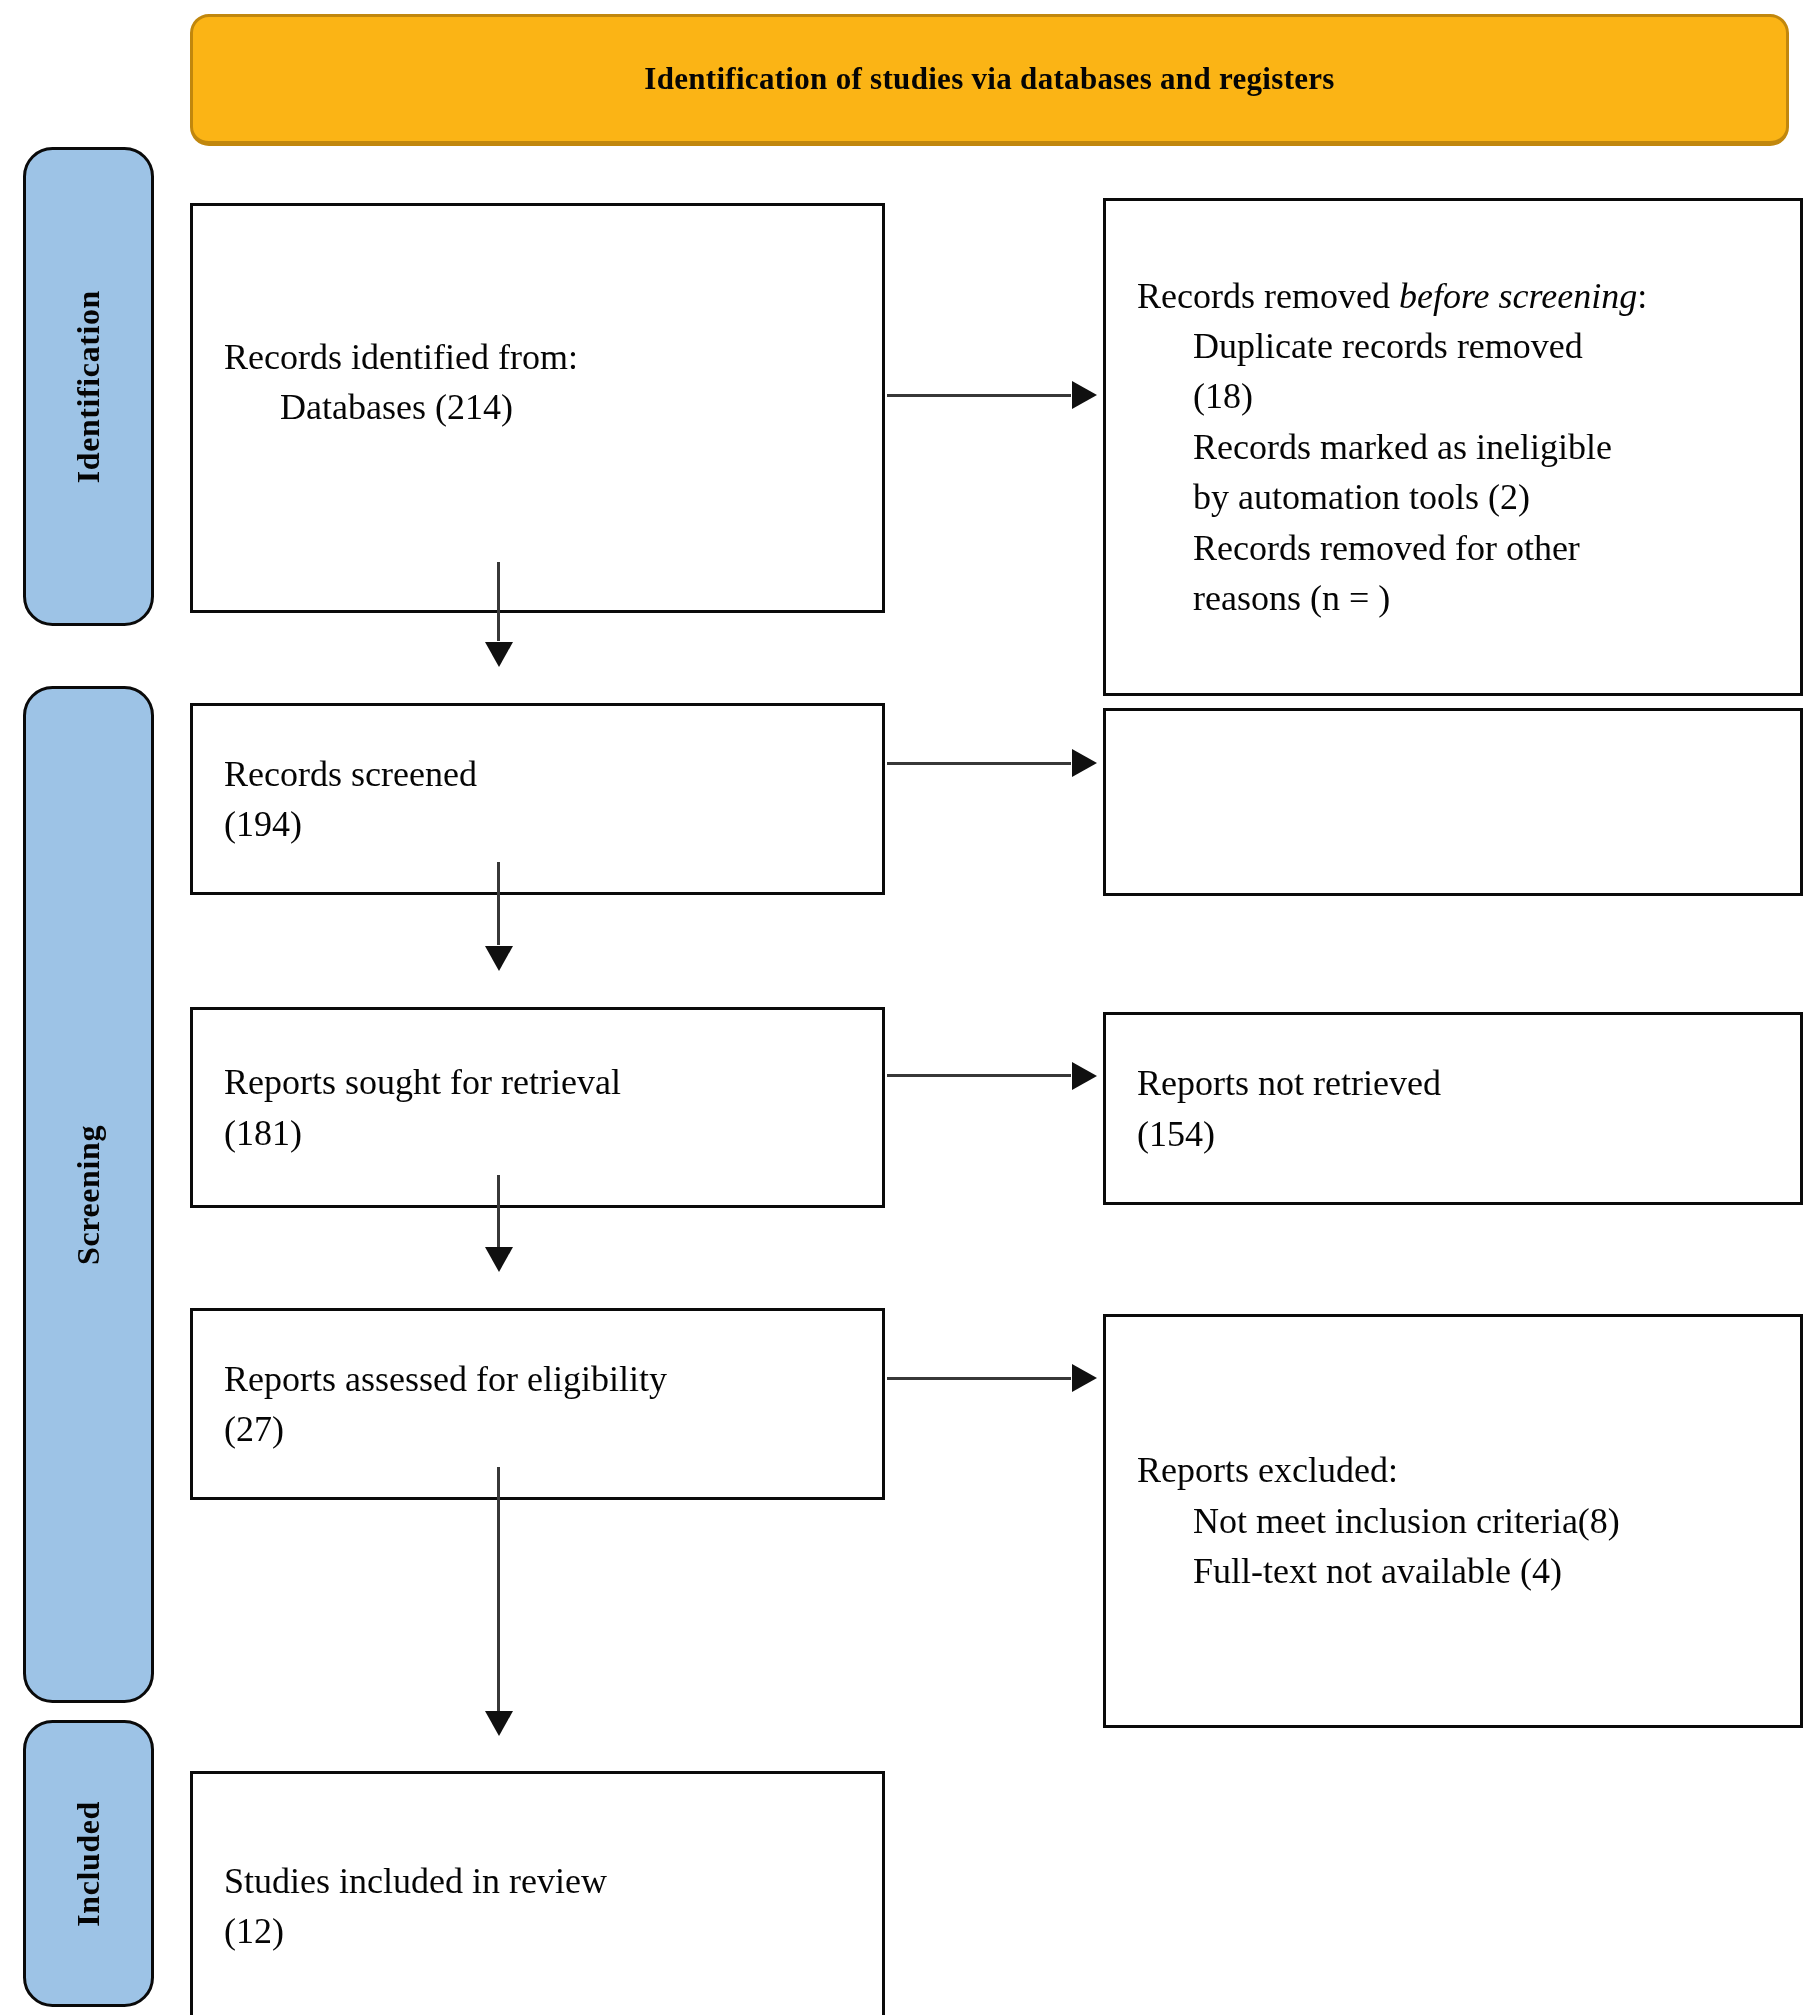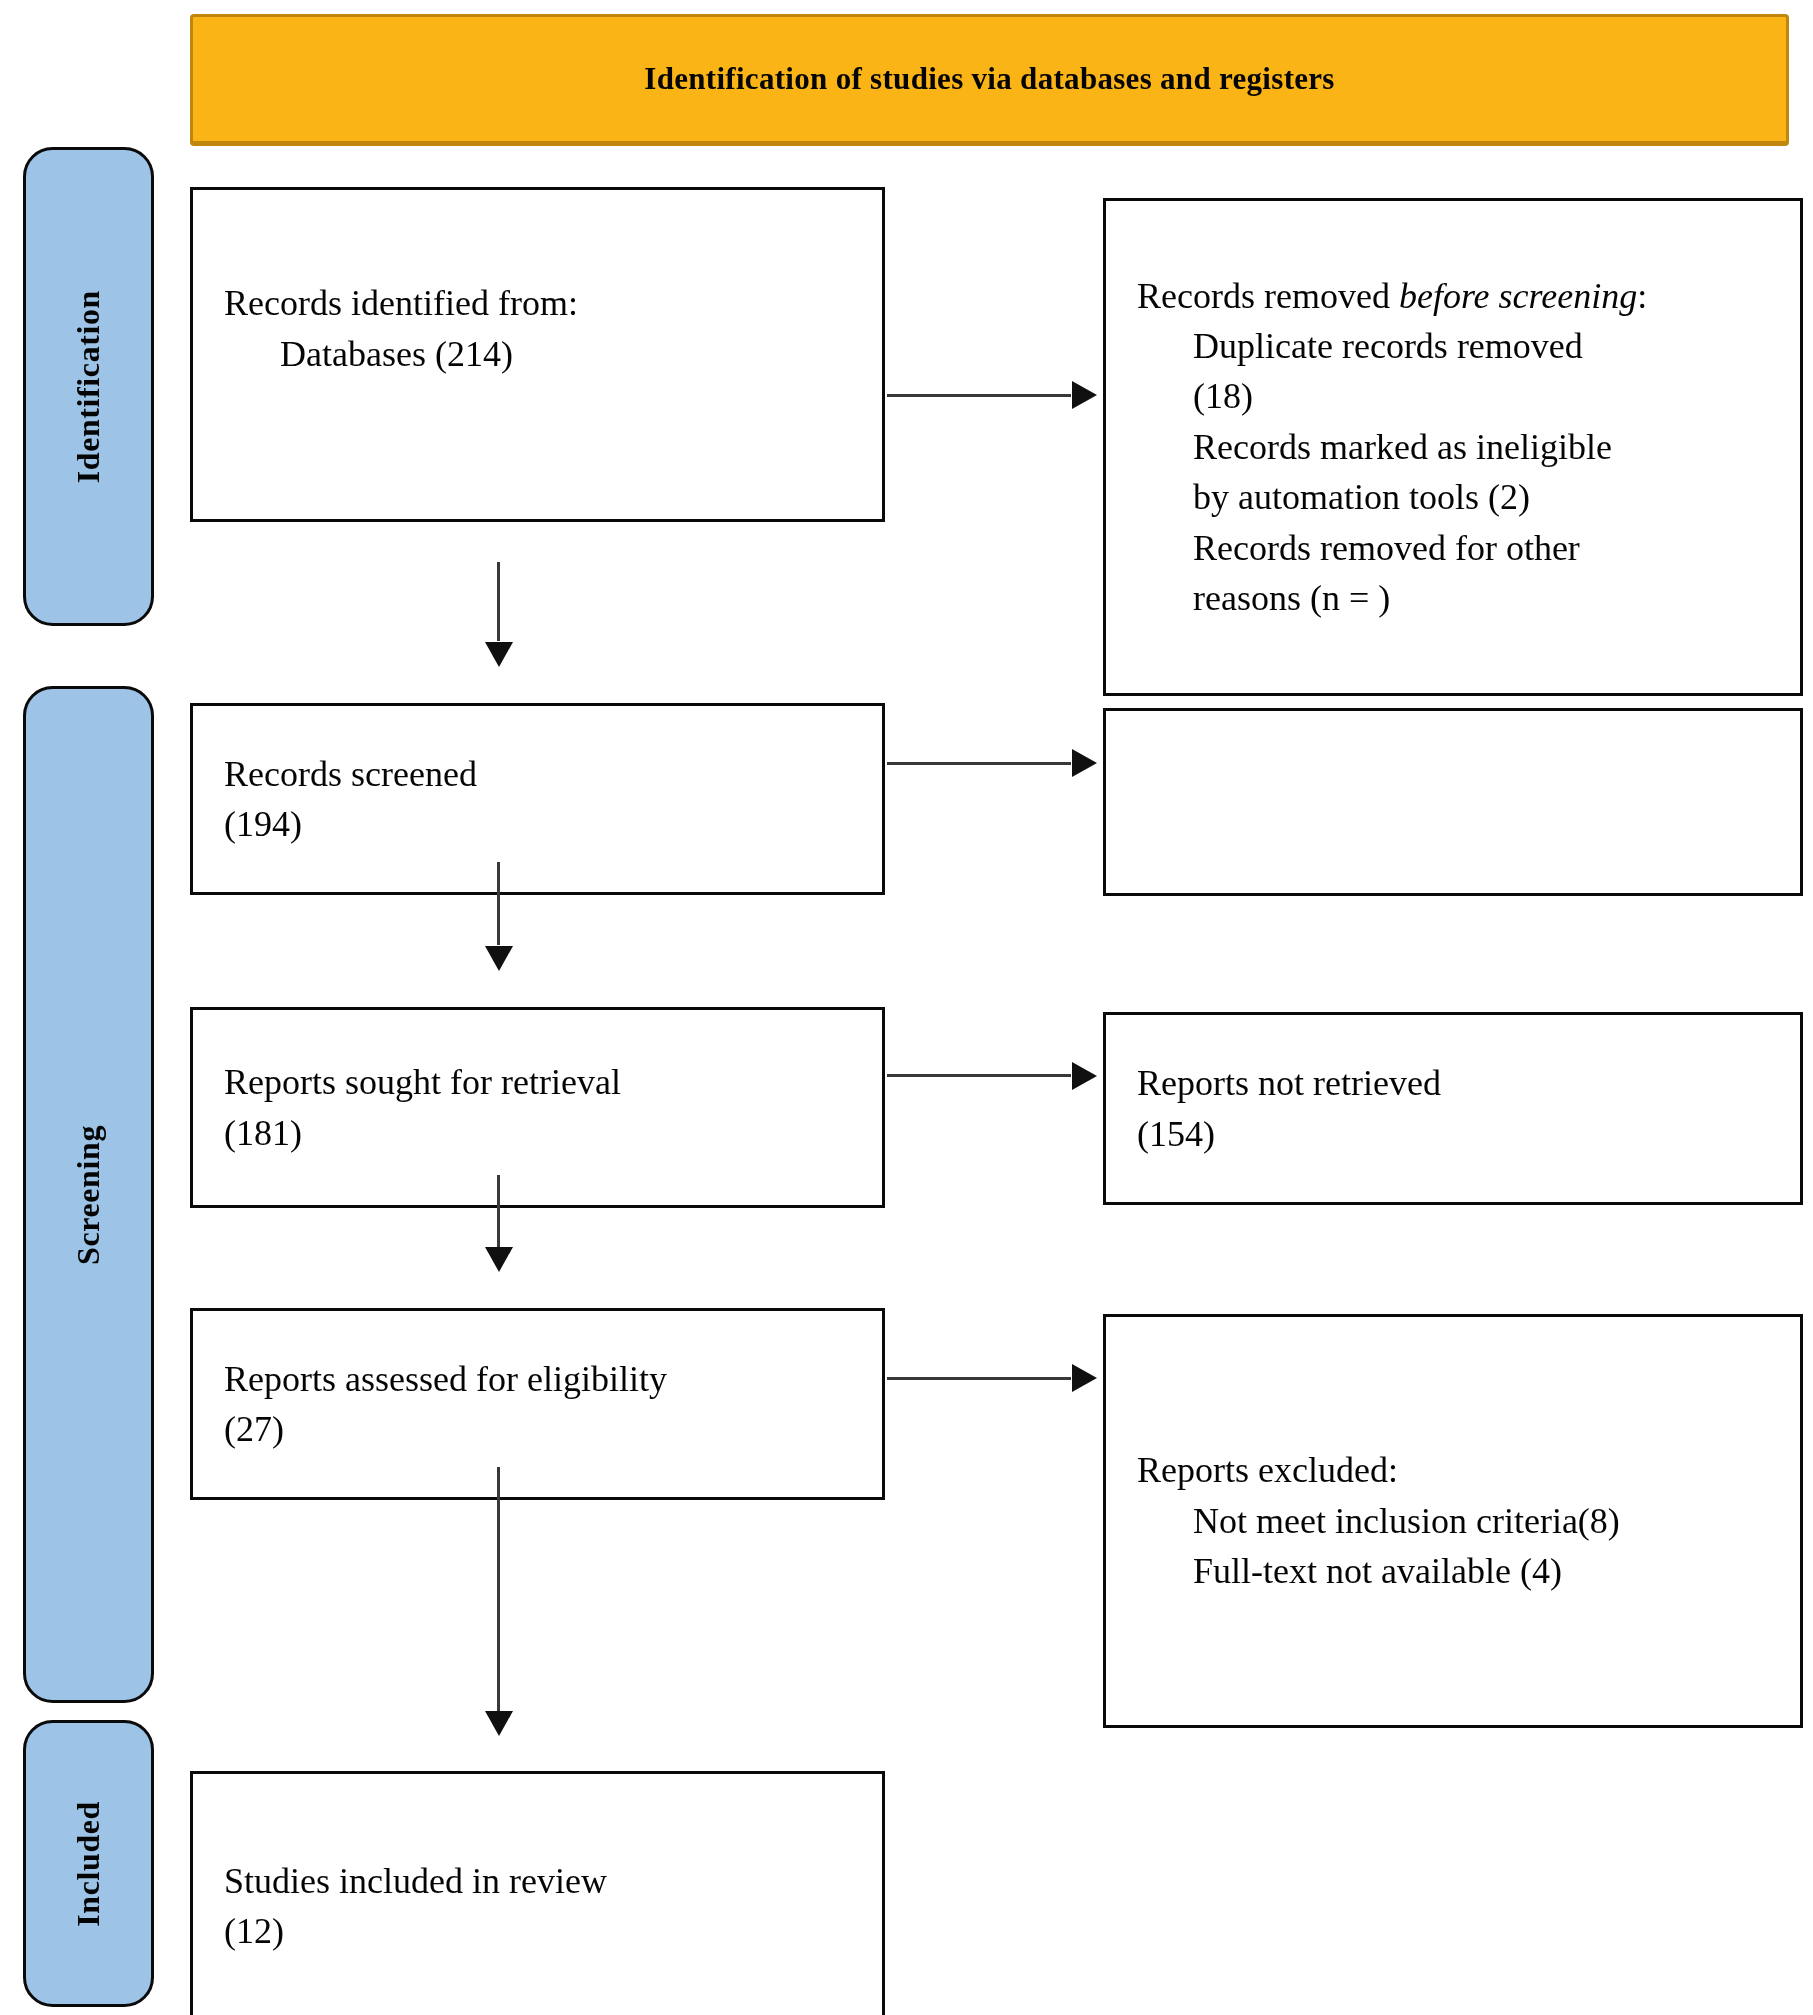--- a/index.html
+++ b/index.html
@@ -21,21 +21,21 @@
     overflow: hidden;
   }
   
   .banner {
     position: absolute;
     left: 190px; top: 14px;
     width: 1599px; height: 132px;
     background: var(--banner-fill);
     border: 3.2px solid var(--banner-border);
     border-bottom-width: 5.8px;
-    border-radius: 4px;
+    border-radius: 19px;
     box-sizing: border-box;
     display: flex; align-items: center; justify-content: center;
   }
   .banner-title {
     font-size: 31px;
     font-weight: bold;
     letter-spacing: 0.3px;
   }
   
   .stage {
@@ -69,21 +69,21 @@
     justify-content: center;
     padding: 10.2px 15.4px 10.2px 31px;
     font-size: 36px;
     line-height: 1.4;
     margin-top: 33px;
   }
   .fbox .line { white-space: nowrap; }
   .fbox .indent { margin-left: 56px; }
   .col-left  { left: 190px;  width: 695px; }
   .col-right { left: 1103px; width: 700px; }
-  .b1 { top: 154px;  height: 335px; padding-bottom: 62px; }
+  .b1 { top: 170px;  height: 410px; padding-bottom: 62px; }
   .b2 { top: 670px; height: 192px; }
   .b3 { top: 974px; height: 201px; }
   .b4 { top: 1275px; height: 192px; justify-content: center; }
   .b5 { top: 1738px; height: 270px; }
   .r1 { top: 165px;  height: 498px; }
   .r2 { top: 675px; height: 188px; }
   .r3 { top: 979px; height: 193px; }
   .r4 { top: 1281px; height: 414px; }
   
   .vshaft {

